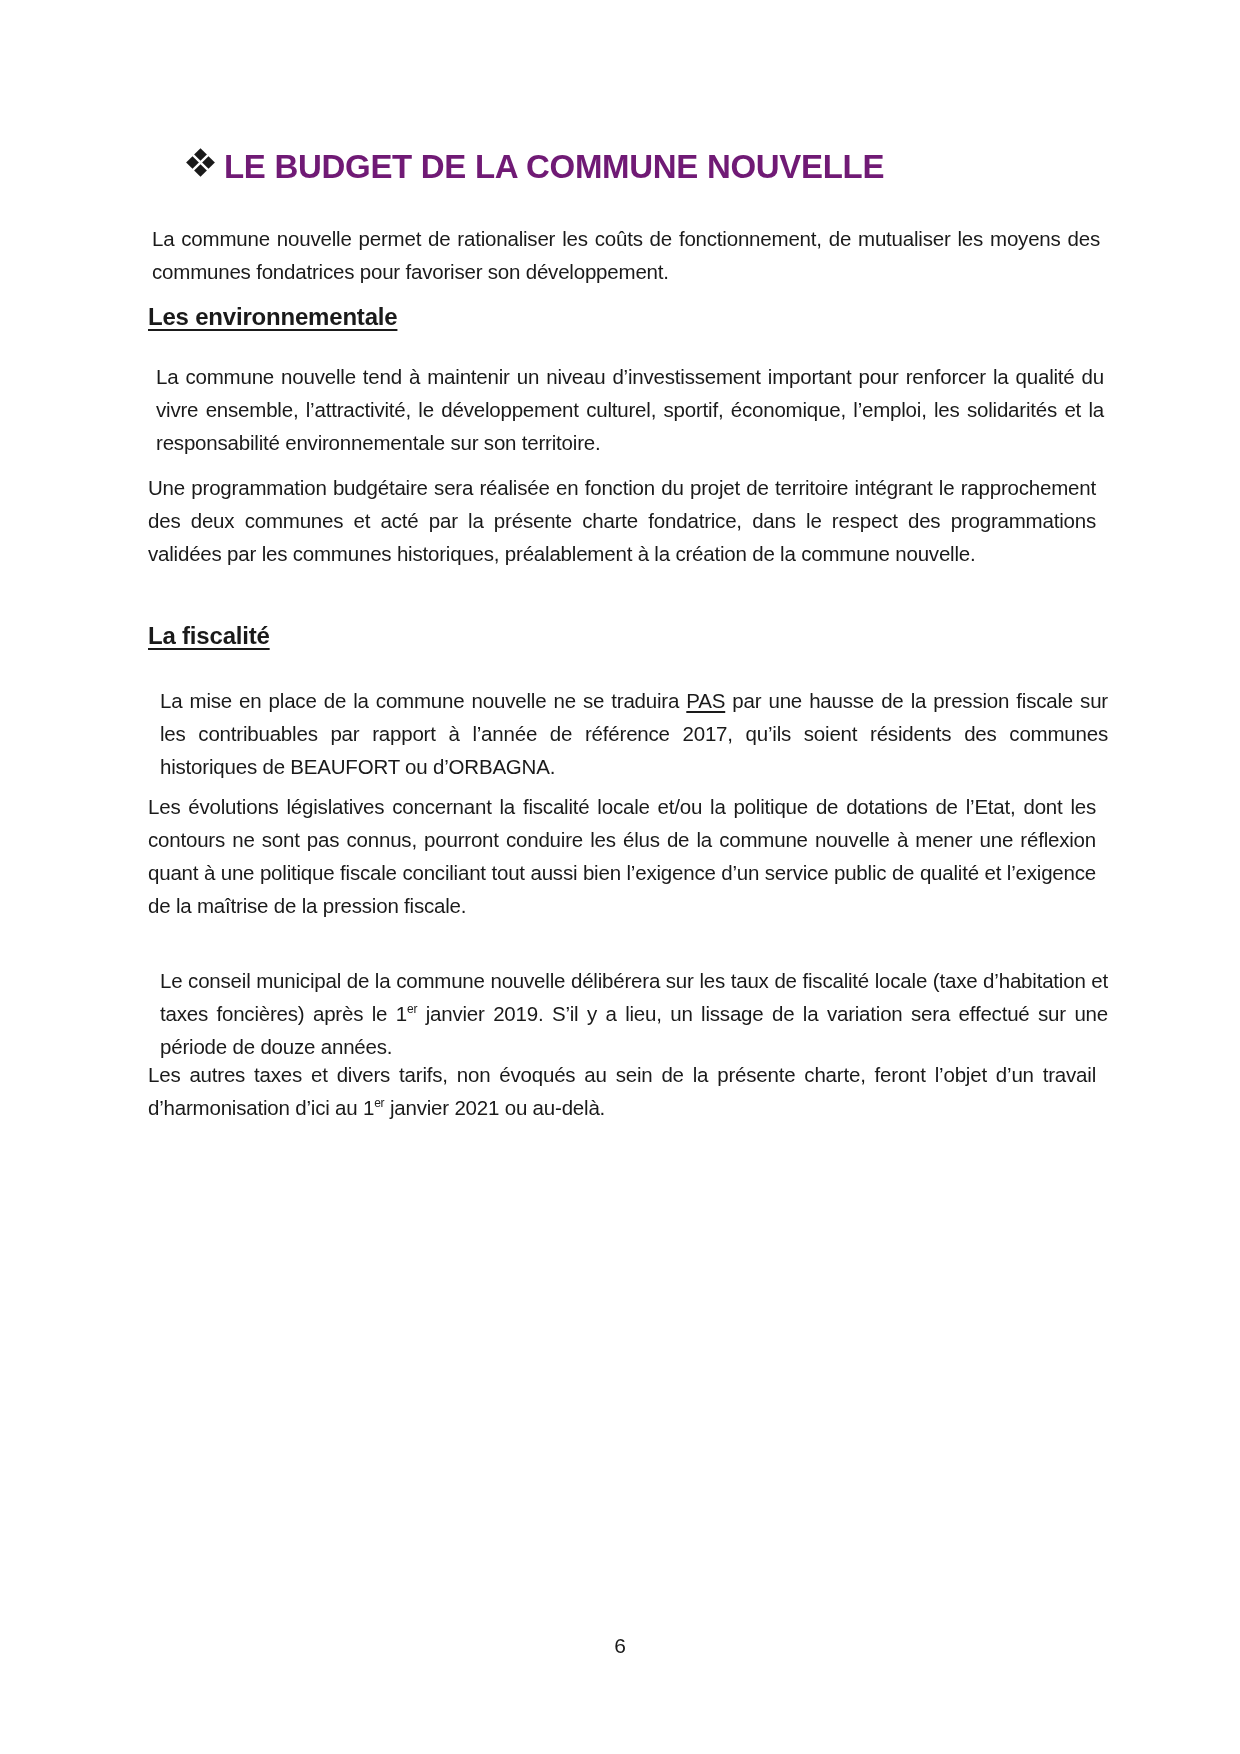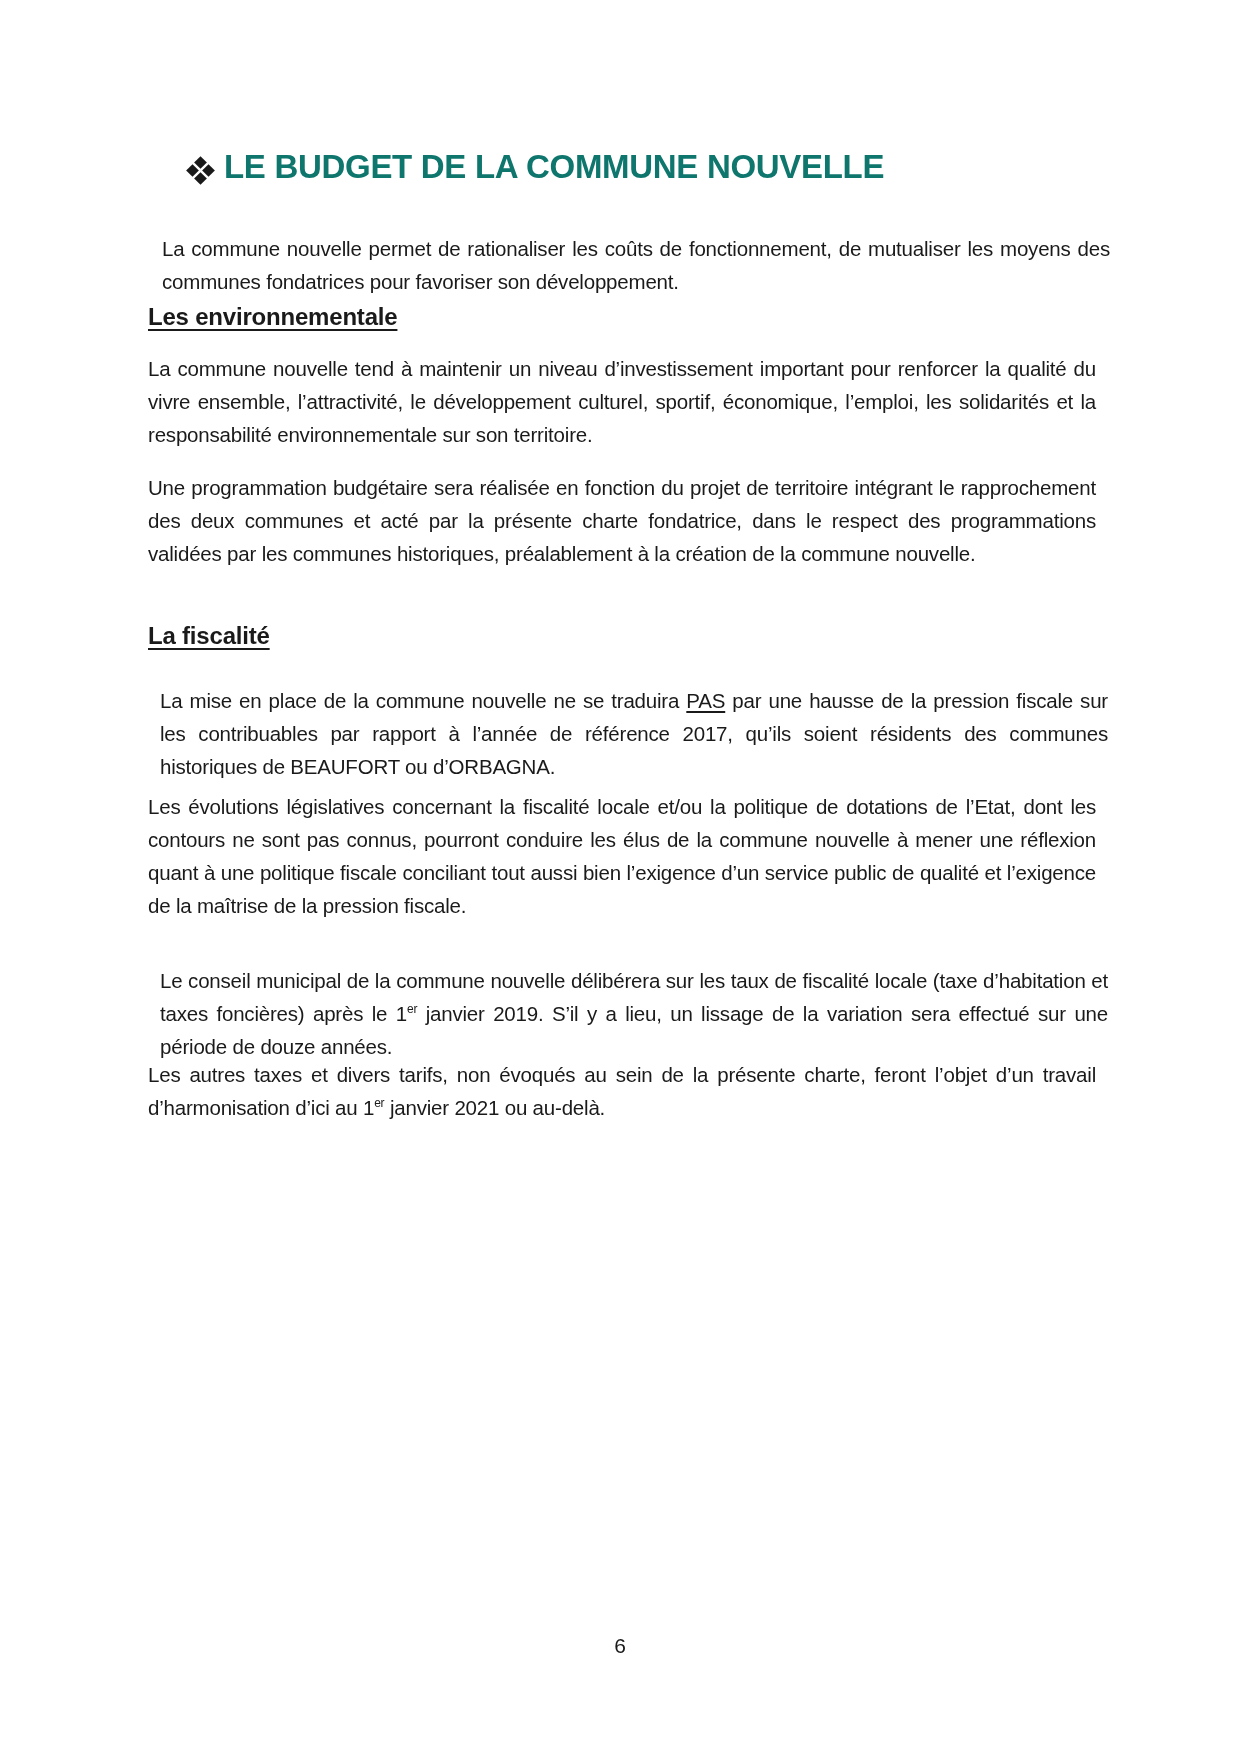--- a/index.html
+++ b/index.html
@@ -1,20 +1,20 @@
 <!DOCTYPE html>
 <html><head>
 <meta charset="utf-8">
 <style>
   html, body { margin: 0; padding: 0; background: #ffffff; }
   body { width: 1240px; height: 1754px; position: relative; overflow: hidden;
          font-family: "Liberation Sans", sans-serif; color: #1a1a1a; }
   .page { position: absolute; left: 0; top: 0; width: 1240px; height: 1754px; }
   .title { position: absolute; left: 186px; top: 148px; font-size: 33px; font-weight: bold;
-           letter-spacing: -0.3px; color: #0f766e; display: flex; align-items: flex-end; }
+           letter-spacing: -0.3px; color: #701a75; display: flex; align-items: flex-start; }
   .diamond-icon { display: inline-block; width: 30px; height: 30px; position: relative; margin-right: 8px; }
   .diamond-icon span { position: absolute; width: 9px; height: 9px; background: #1a1a1a; transform: rotate(45deg); }
   .diamond-icon .d1 { left: 10px; top: 2px; }
   .diamond-icon .d2 { left: 2px; top: 10px; }
   .diamond-icon .d3 { left: 18px; top: 10px; }
   .diamond-icon .d4 { left: 10px; top: 18px; }
   .body-text { position: absolute; left: 148px; width: 948px; font-size: 20.5px; line-height: 33px;
                text-align: justify; letter-spacing: -0.2px; }
   .heading { position: absolute; left: 148px; font-size: 24px; font-weight: bold;
              text-decoration: underline; text-underline-offset: 4px; letter-spacing: -0.2px; }
@@ -30,25 +30,25 @@
   <div class="title">
     <span class="diamond-icon">
       <span class="d1"></span>
         <span class="d2"></span>
         <span class="d3"></span>
         <span class="d4"></span>
     </span>
     <span>LE BUDGET DE LA COMMUNE NOUVELLE</span>
   </div>
 
-  <p class="body-text" style="top:218px; margin:14px;">La commune nouvelle permet de rationaliser les coûts de fonctionnement, de mutualiser les moyens des communes fondatrices pour favoriser son développement.</p>
+  <p class="body-text" style="top:218px; margin:4px;">La commune nouvelle permet de rationaliser les coûts de fonctionnement, de mutualiser les moyens des communes fondatrices pour favoriser son développement.</p>
 
   <div class="heading" style="top:303px;">Les environnementale</div>
 
-  <p class="body-text" style="top:352px; margin:0;">La commune nouvelle tend à maintenir un niveau d’investissement important pour renforcer la qualité du vivre ensemble, l’attractivité, le développement culturel, sportif, économique, l’emploi, les solidarités et la responsabilité environnementale sur son territoire.</p>
+  <p class="body-text" style="top:352px; margin:8px;">La commune nouvelle tend à maintenir un niveau d’investissement important pour renforcer la qualité du vivre ensemble, l’attractivité, le développement culturel, sportif, économique, l’emploi, les solidarités et la responsabilité environnementale sur son territoire.</p>
 
   <p class="body-text" style="top:471px; margin:0;">Une programmation budgétaire sera réalisée en fonction du projet de territoire intégrant le rapprochement des deux communes et acté par la présente charte fondatrice, dans le respect des programmations validées par les communes historiques, préalablement à la création de la commune nouvelle.</p>
 
   <div class="heading" style="top:622px;">La fiscalité</div>
 
   <p class="body-text" style="top:672px; margin:12px;"><span>La mise en place de la commune nouvelle ne se traduira </span><span class="u">PAS</span><span> par une hausse de la pression fiscale sur les contribuables par rapport à l’année de référence 2017, qu’ils soient résidents des communes historiques de BEAUFORT ou d’ORBAGNA.</span></p>
 
   <p class="body-text" style="top:790px; margin:0;">Les évolutions législatives concernant la fiscalité locale et/ou la politique de dotations de l’Etat, dont les contours ne sont pas connus, pourront conduire les élus de la commune nouvelle à mener une réflexion quant à une politique fiscale conciliant tout aussi bien l’exigence d’un service public de qualité et l’exigence de la maîtrise de la pression fiscale.</p>
 
   <p class="body-text" style="top:952px; margin:12px;"><span>Le conseil municipal de la commune nouvelle délibérera sur les taux de fiscalité locale (taxe d’habitation et taxes foncières) après le 1</span><sup>er</sup><span> janvier 2019. S’il y a lieu, un lissage de la variation sera effectué sur une période de douze années.</span></p>

